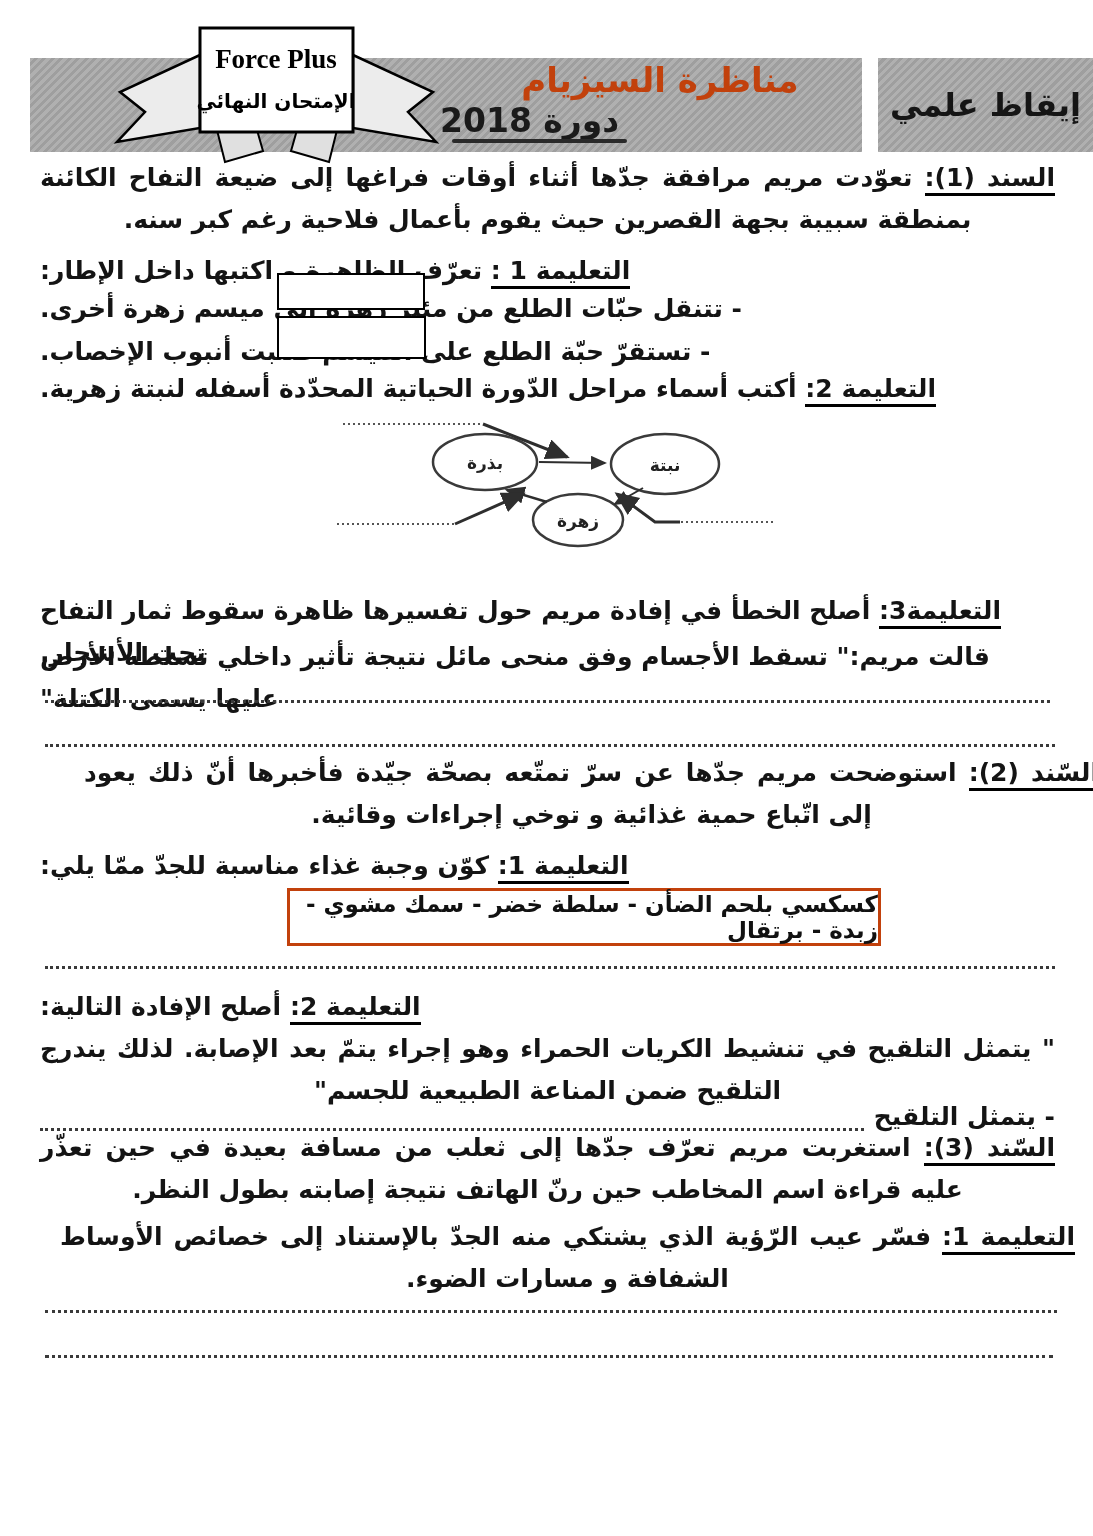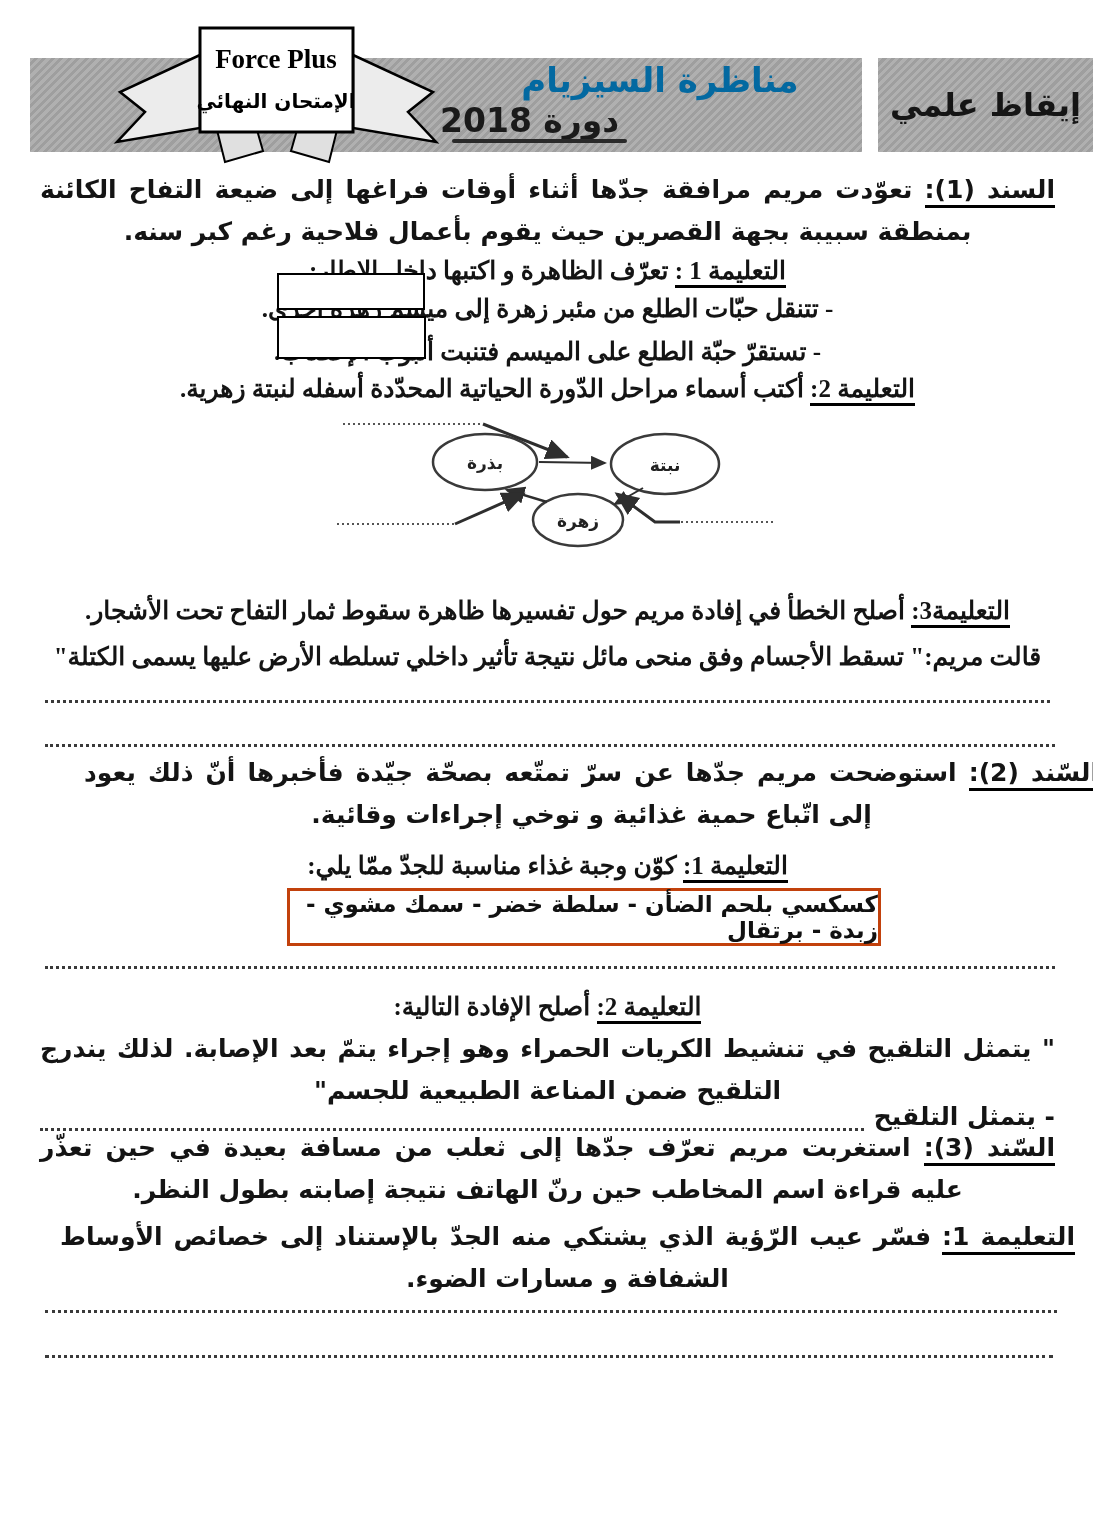--- a/index.html
+++ b/index.html
@@ -5,32 +5,32 @@
   * { margin:0; padding:0; box-sizing:border-box; }
   body { background:#e8e8e8; font-family:"DejaVu Sans", sans-serif; }
   .page {
     position:relative; width:1093px; height:1536px; margin:0 auto;
     background:#ffffff; color:#111; overflow:hidden;
   }
   .abs { position:absolute; }
   .ar { direction:rtl; unicode-bidi:embed; }
   .body-text { font-weight:bold; font-size:25px; line-height:1.68; color:#141414; }
   .just { text-align:justify; text-align-last:center; }
-  .right { text-align:center;font-family:Liberation Serif, serif; }
+  .right { text-align:left; }
   .hd { border-bottom:3px solid #000; padding-bottom:1px; }
   
   .band {
     left:30px; top:58px; width:1063px; height:94px;
     background-color:#a7a7a7;
     background-image:repeating-linear-gradient(135deg, rgba(255,255,255,0.10) 0 3px, rgba(0,0,0,0.05) 3px 6px);
   }
   .band-gap { left:862px; top:58px; width:16px; height:94px; background:#fff; }
   .subject { left:878px; top:58px; width:215px; height:94px; display:flex; align-items:center; justify-content:center;
              font-weight:bold; font-size:32px; color:#151515; }
-  .contest { left:460px; top:60px; width:400px; text-align:center; font-weight:bold; font-size:34px; color:#0369a1; }
+  .contest { left:460px; top:60px; width:400px; text-align:center; font-weight:bold; font-size:34px; color:#c2410c; }
   .session { left:440px; top:101px; width:300px; text-align:left; font-weight:bold; font-size:33px; color:#1a1a1a; }
   .session-scribble { left:452px; top:139px; width:175px; height:4px; background:#2a2a2a; border-radius:2px; }
   
   .ansbox { border:2px solid #000; background:#fff; }
   
   .dotline { height:0; border-bottom:3px dotted #3a3a3a; }
   
   .foodbox { left:287px; top:888px; width:594px; height:58px; border:3px solid #c2410c;
              display:flex; align-items:center; justify-content:center;
              font-weight:bold; font-size:23px; }
@@ -56,21 +56,21 @@
       <path d="M95,35 L15,72 L40,92 L12,122 L95,108 Z" fill="#ececec" stroke="#000" stroke-width="2.5"></path>
       <path d="M248,35 L328,72 L303,92 L331,122 L248,108 Z" fill="#ececec" stroke="#000" stroke-width="2.5"></path>
       <path d="M112,110 L120,142 L158,131 L152,110 Z" fill="#e0e0e0" stroke="#000" stroke-width="2"></path>
       <path d="M232,110 L224,142 L186,131 L192,110 Z" fill="#e0e0e0" stroke="#000" stroke-width="2"></path>
       <rect x="95" y="8" width="153" height="104" fill="#ffffff" stroke="#000" stroke-width="3"></rect>
       <text x="171" y="48" text-anchor="middle" font-size="27" font-weight="bold" class="serif-title" fill="#000">Force Plus</text>
       <text x="171" y="88" text-anchor="middle" font-size="20" font-weight="bold" fill="#000">الإمتحان النهائي</text>
     </svg>
   </div>
 
-  <div class="abs ar body-text just" style="left:40px; top:157px; width:1015px;margin-top:12px;"><span class="hd">السند (1):</span><span> تعوّدت مريم مرافقة جدّها أثناء أوقات فراغها إلى ضيعة التفاح الكائنة بمنطقة سبيبة بجهة القصرين حيث يقوم بأعمال فلاحية رغم كبر سنه.</span></div>
+  <div class="abs ar body-text just" style="left:40px; top:157px; width:1015px;"><span class="hd">السند (1):</span><span> تعوّدت مريم مرافقة جدّها أثناء أوقات فراغها إلى ضيعة التفاح الكائنة بمنطقة سبيبة بجهة القصرين حيث يقوم بأعمال فلاحية رغم كبر سنه.</span></div>
 
   <div class="abs ar body-text right" style="left:40px; top:250px; width:1015px;"><span class="hd">التعليمة 1 :</span><span> تعرّف الظاهرة و اكتبها داخل الإطار:</span></div>
 
   <div class="abs ar body-text right" style="left:40px; top:288px; width:1015px;">- تتنقل حبّات الطلع من مئبر زهرة إلى ميسم زهرة أخرى.</div>
   <div class="abs ansbox" style="left:277px; top:273px; width:148px; height:37px;"></div>
 
   <div class="abs ar body-text right" style="left:40px; top:331px; width:1015px;">- تستقرّ حبّة الطلع على الميسم فتنبت أنبوب الإخصاب.</div>
   <div class="abs ansbox" style="left:277px; top:316px; width:149px; height:43px;"></div>
 
   <div class="abs ar body-text right" style="left:40px; top:368px; width:1015px;"><span class="hd">التعليمة 2:</span><span> أكتب أسماء مراحل الدّورة الحياتية المحدّدة أسفله لنبتة زهرية.</span></div>

